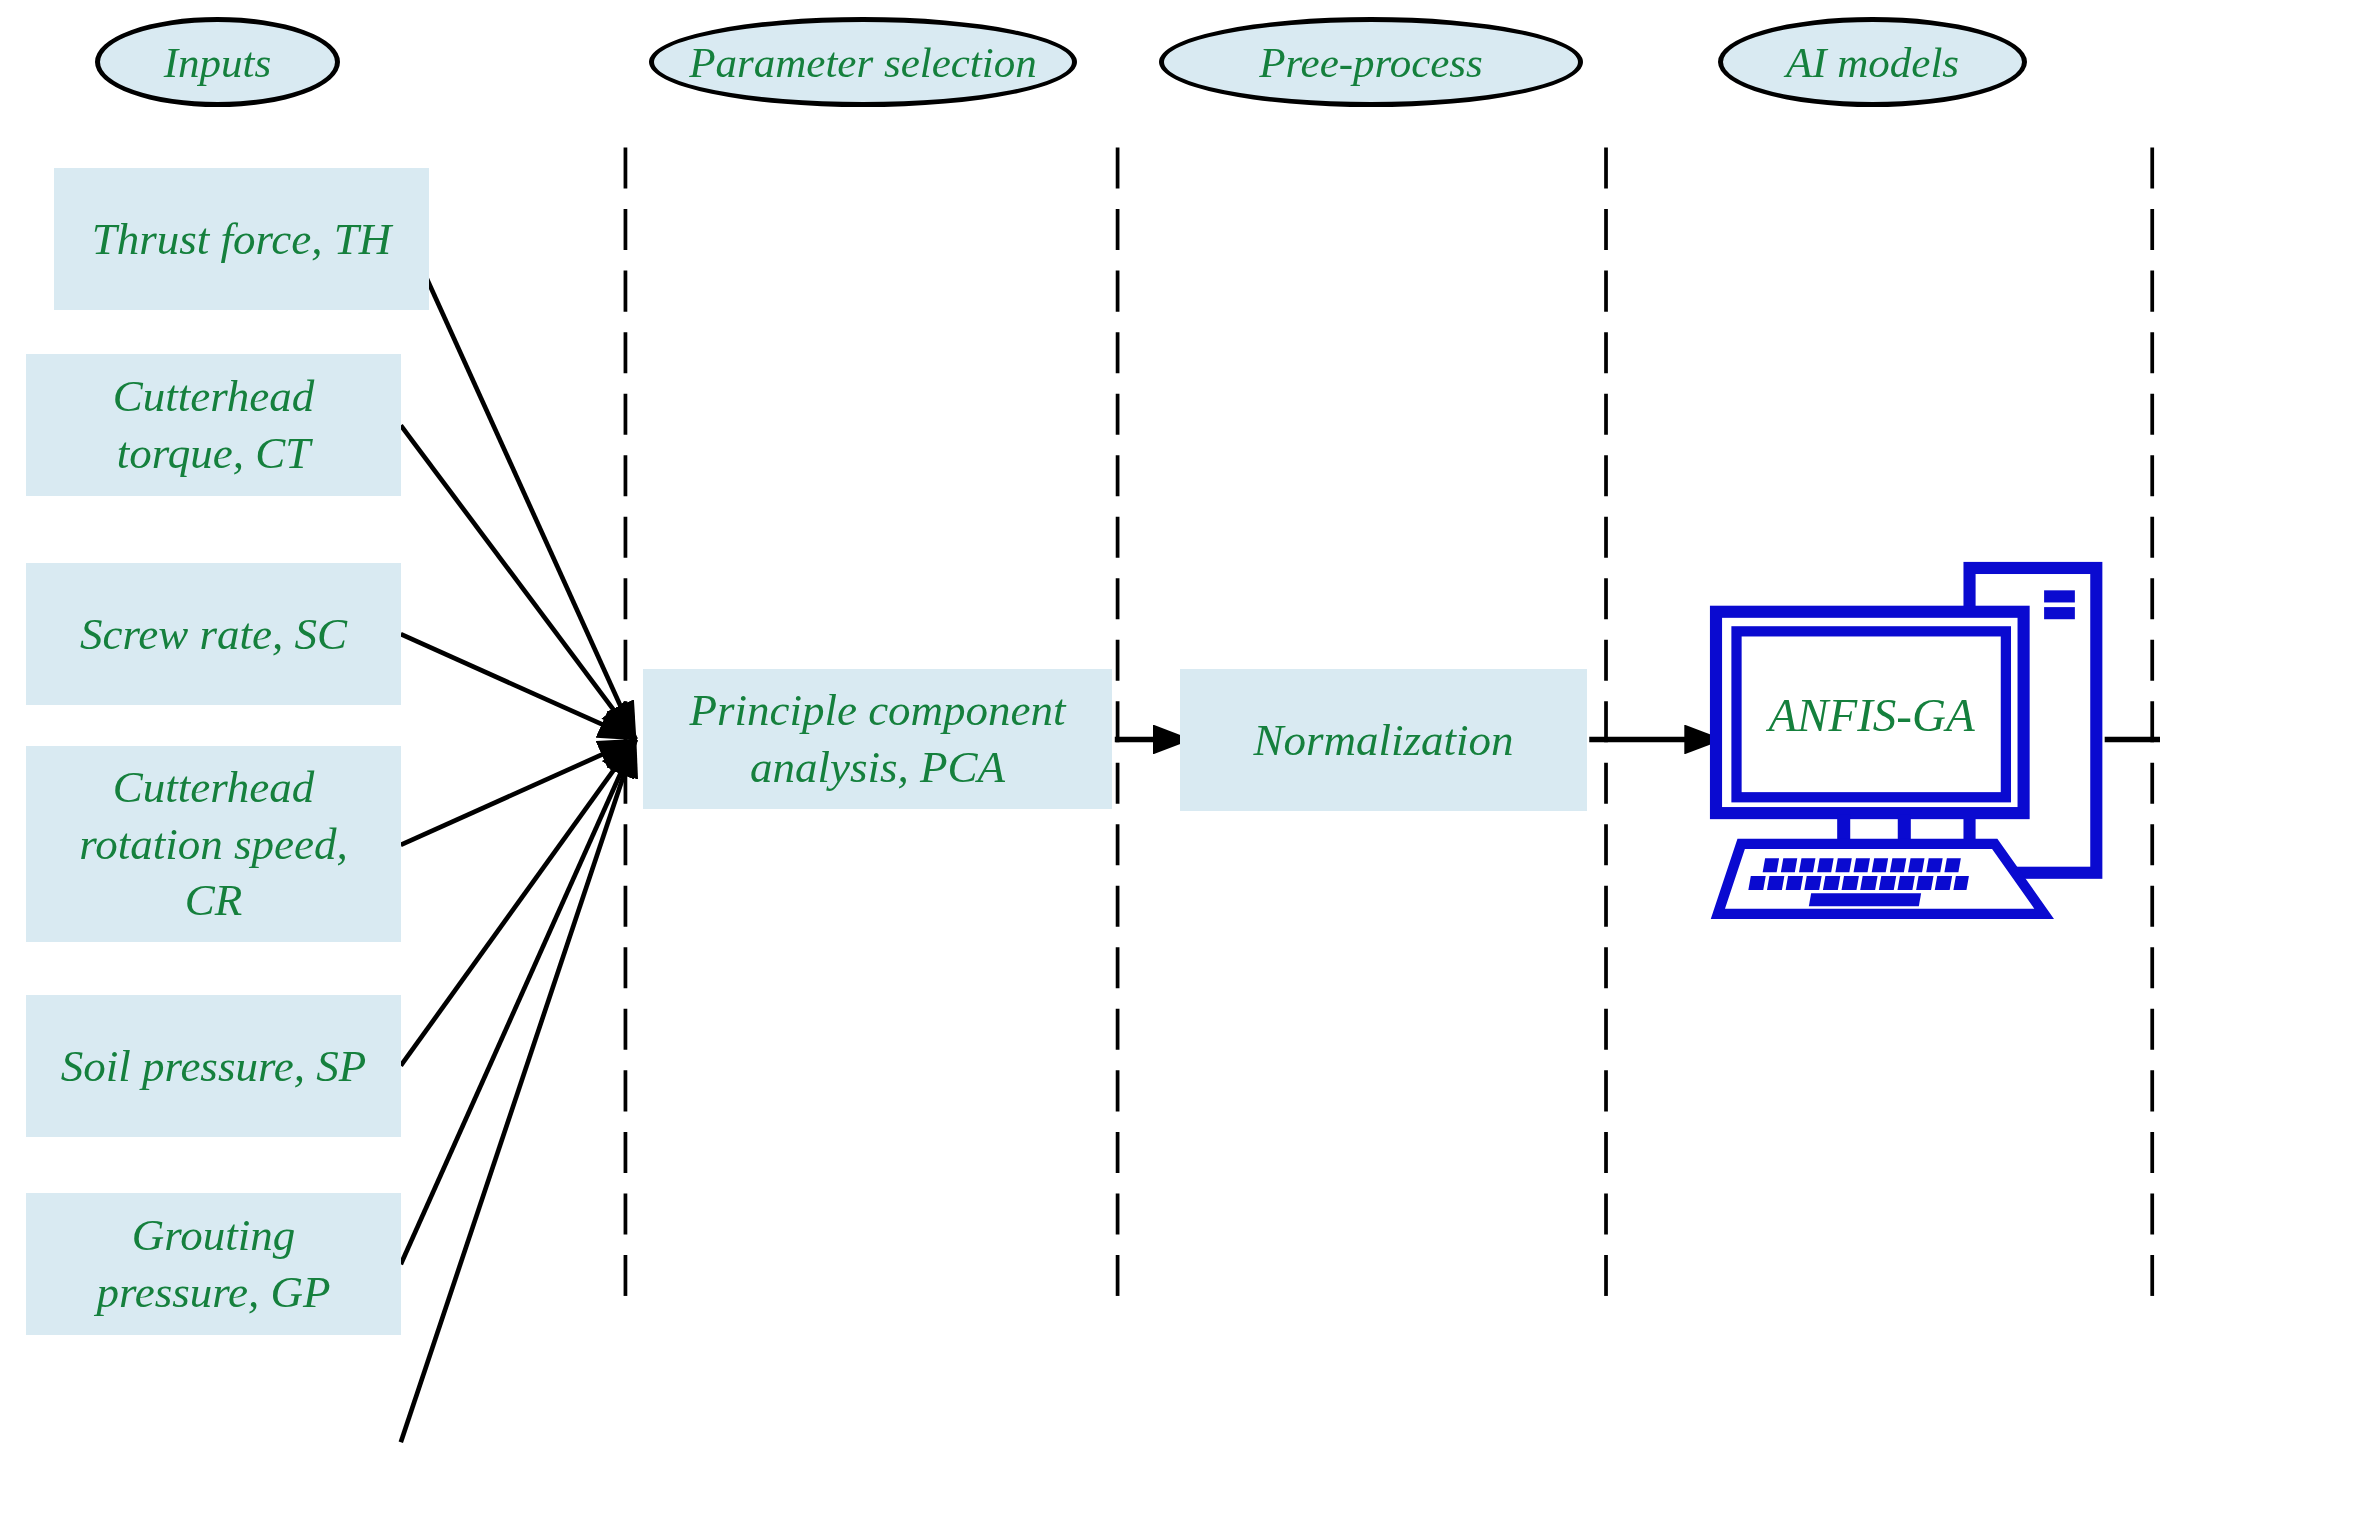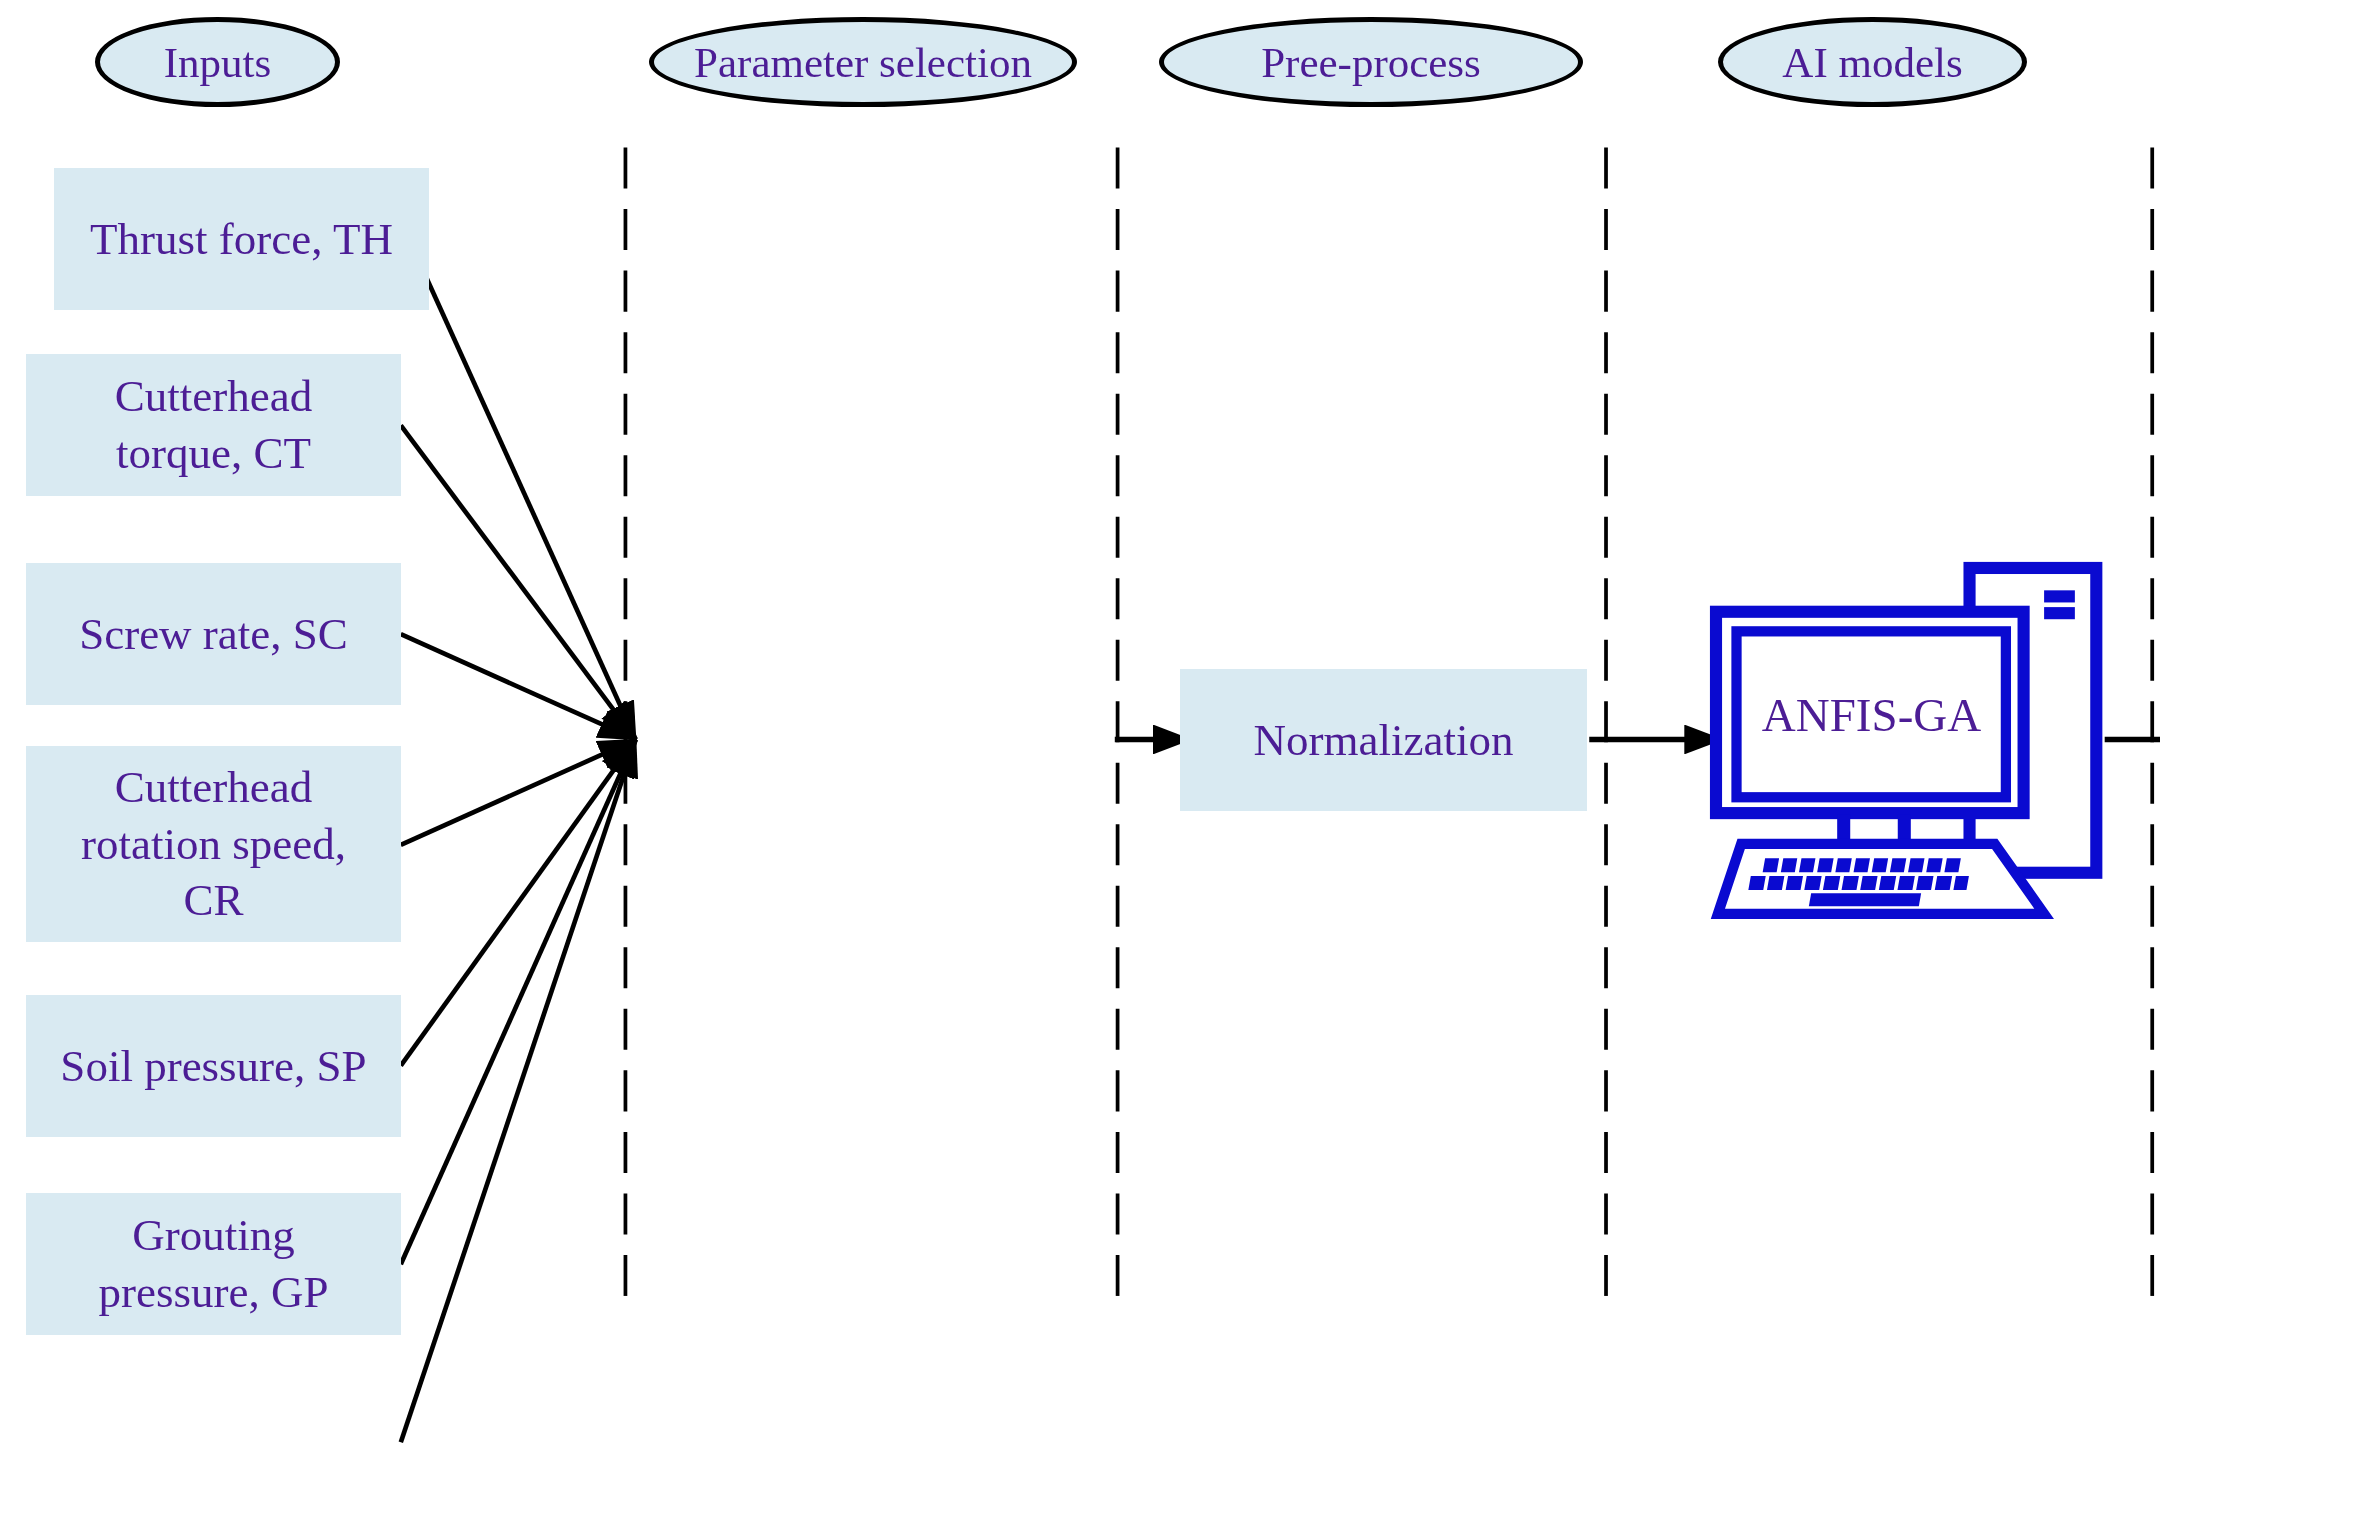--- a/index.html
+++ b/index.html
@@ -1,22 +1,23 @@
 <!DOCTYPE html>
 <html style="--node-fill: #d9eaf2; --accent-blue: #0a0ad0;font-size:15px"><head>
 <meta charset="utf-8">
 <style>
   html,body{margin:0;padding:0;background:#ffffff;}
   .canvas{
     position:relative;
     width:2160px;height:1533px;
     background:#ffffff;
     font-family:"Liberation Serif","DejaVu Serif",serif;
-    color:#4c1d95;
+    color:#15803d;
     overflow:hidden;
+    font-style:italic;
   }
   .layer{position:absolute;left:0;top:0;width:2375px;height:1533px;}
   .node{
     position:absolute;
     display:flex;align-items:center;justify-content:center;
     text-align:center;
     background:var(--node-fill,#d9eaf2);
     font-size:45px;line-height:1.26;
     white-space:pre-line;
     box-sizing:border-box;
@@ -130,20 +131,24 @@
 CR</span>
   </div>
   <div class="node" style="left:26px;top:995px;width:375px;height:142px;">
     <span>Soil pressure, SP</span>
   </div>
   <div class="node" style="left:26px;top:1193px;width:375px;height:142px;">
     <span>Grouting
 pressure, GP</span>
   </div>
 
+  <div class="node" style="left:643px;top:669px;width:469px;height:140px;">
+    <span>Principle component
+analysis, PCA</span>
+  </div>
   <div class="node" style="left:1180px;top:669px;width:407px;height:142px;">
     <span>Normalization</span>
   </div>
 
   <div class="screen-label" style="left:1741px;top:636px;width:261px;height:157px;">
     <span>ANFIS-GA</span>
   </div>
 
   <div class="circle-out" style="left:2220px;top:667px;width:140px;height:140px;">
     <span>AR</span>

